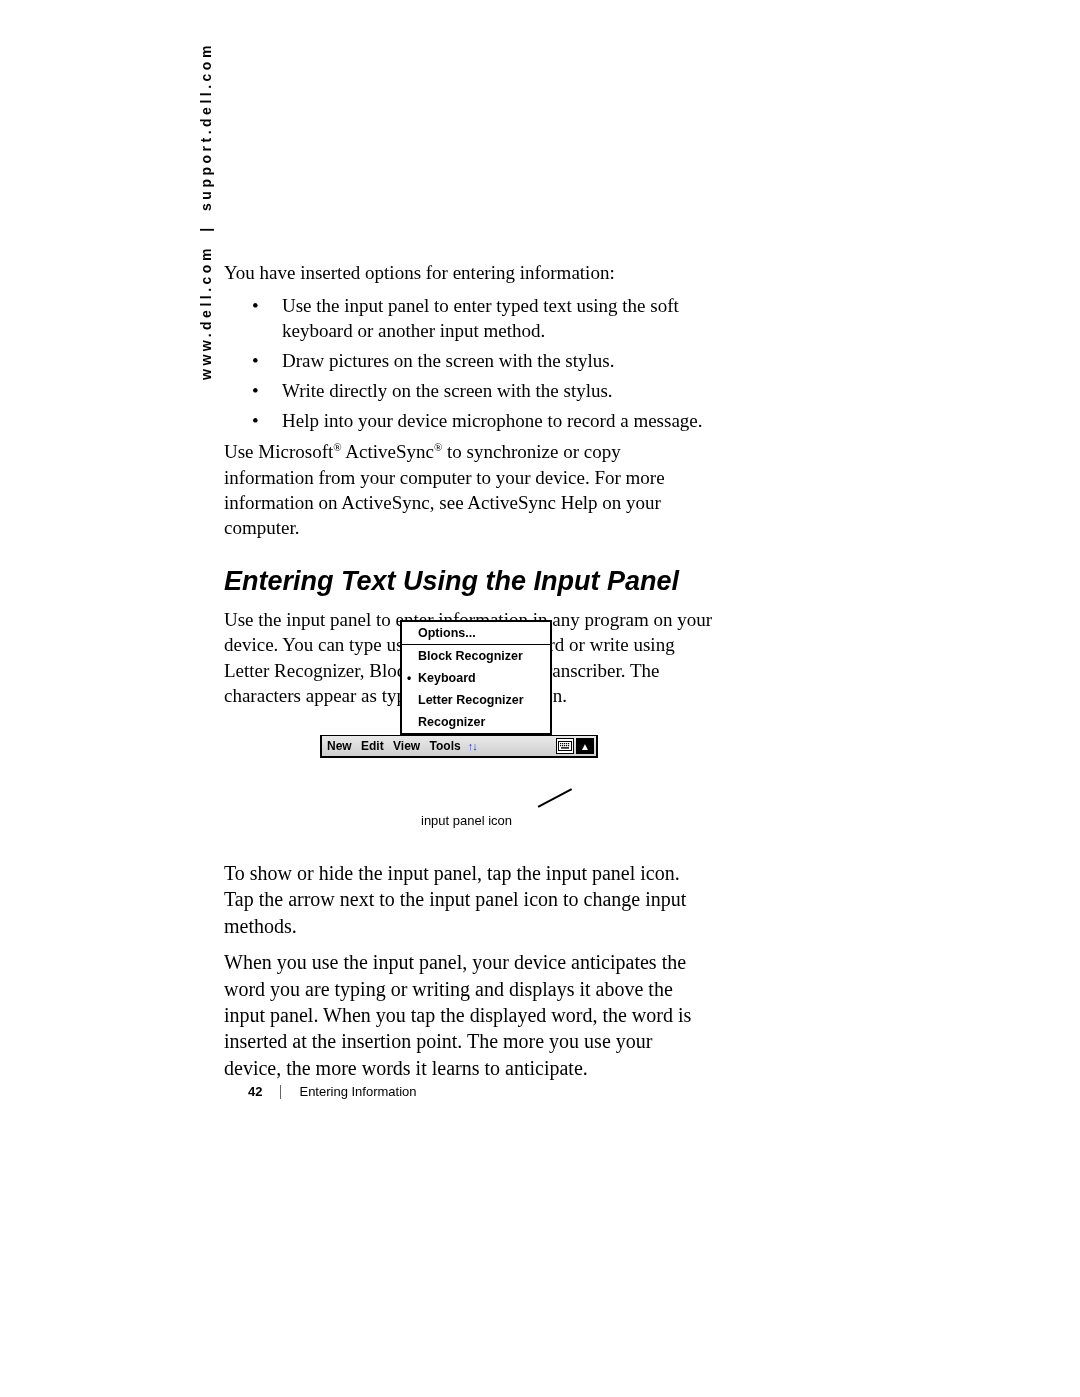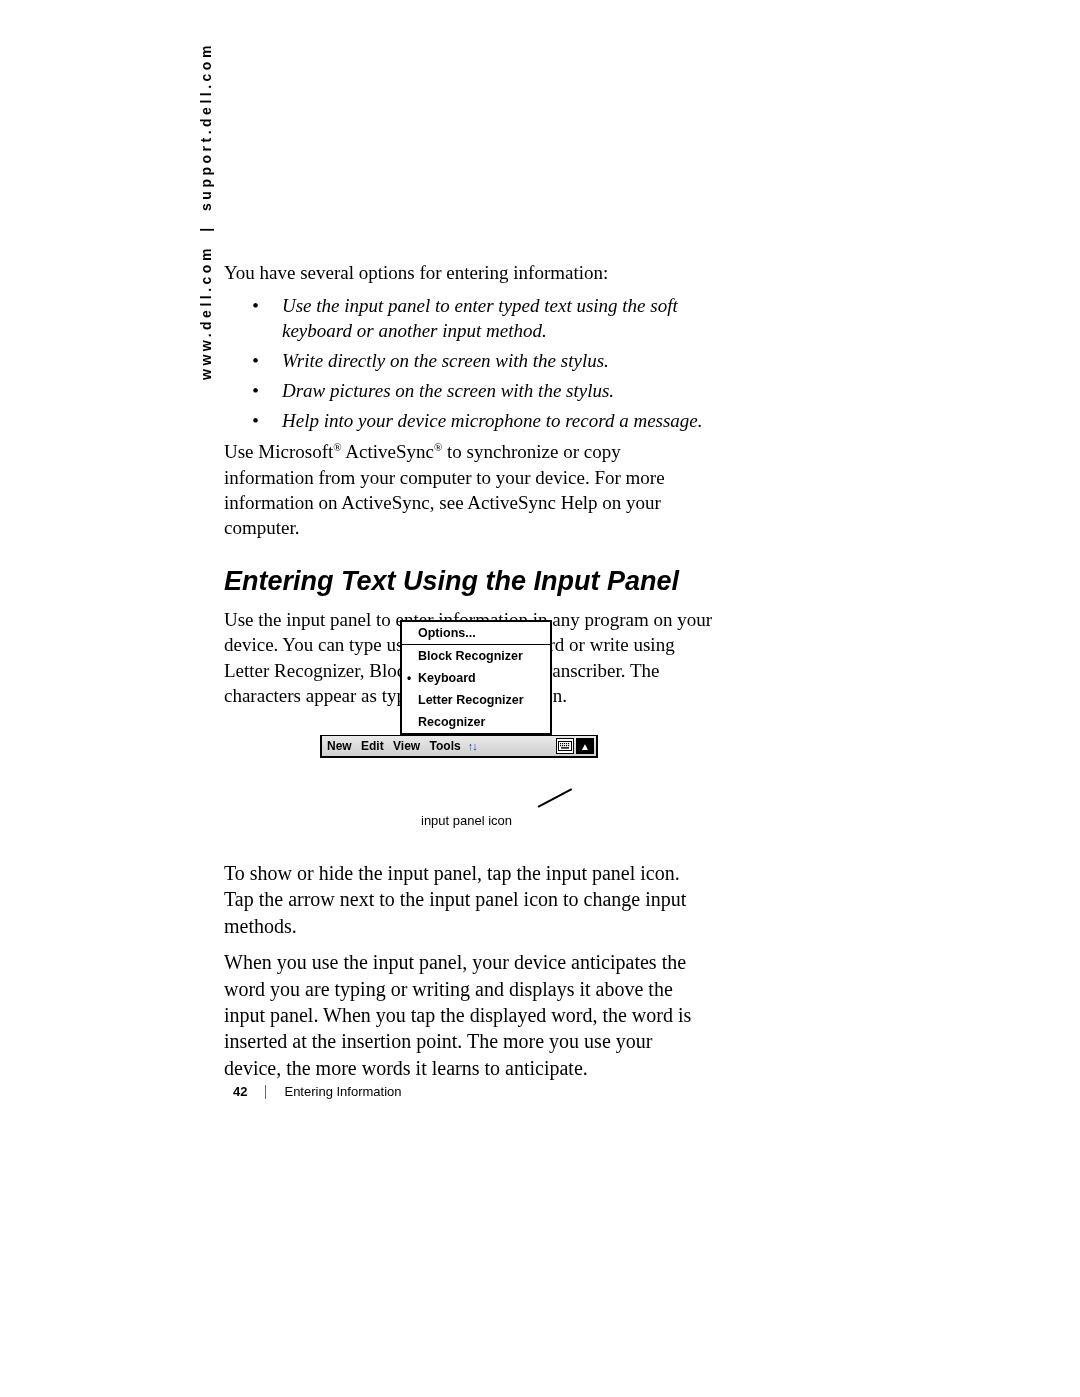--- a/index.html
+++ b/index.html
@@ -44,21 +44,20 @@
   }
   ul.bullets {
     margin: 4px 0 6px 0;
     padding: 0;
     list-style: none;
   }
   ul.bullets li {
     position: relative;
     padding-left: 58px;
     margin: 1px 0 5px 0;
-    font-style: italic;
   }
   ul.bullets li::before {
     content: "•";
     position: absolute;
     left: 28px;
     top: 0;
     font-size: 19px;
   }
   .reg-wrap { white-space: nowrap; }
   .registered {
@@ -166,21 +165,21 @@
     left: 224px;
     top: 860px;
     width: 490px;
     font-size: 20px;
     line-height: 1.32;
   }
   .content-lower p { margin: 0 0 10px 0; }
   .footer {
     position: absolute;
     bottom: 298px;
-    left: 233px;
+    left: 248px;
     font-family: Arial, Helvetica, sans-serif;
     font-size: 13px;
     display: flex;
     align-items: center;
     gap: 18px;
   }
   .footer .pnum { font-weight: bold; }
   .footer .divider-v {
     width: 1px;
     height: 14px;
@@ -192,25 +191,25 @@
 
 <div class="page">
 
   <div class="side-url">
     <span>www.dell.com</span>
     <span class="sep">|</span>
     <span>support.dell.com</span>
   </div>
 
   <div class="content">
-    <p>You have several options for entering information:</p>
+    <p>You have inserted options for entering information:</p>
     <ul class="bullets">
       <li>Use the input panel to enter typed text using the soft keyboard or another input method.</li>
+      <li>Draw pictures on the screen with the stylus.</li>
       <li>Write directly on the screen with the stylus.</li>
-      <li>Draw pictures on the screen with the stylus.</li>
       <li>Help into your device microphone to record a message.</li>
     </ul>
     <p>
       <span>Use Microsoft</span><span class="reg-wrap"><span class="registered">®</span></span><span> ActiveSync</span><span class="reg-wrap"><span class="registered">®</span></span><span> to synchronize or copy information from your computer to your device. For more information on ActiveSync, see ActiveSync Help on your computer.</span>
     </p>
     <h2 class="section">Entering Text Using the Input Panel</h2>
     <p>Use the input panel to enter information in any program on your device. You can type using the soft keyboard or write using Letter Recognizer, Block Recognizer, or Transcriber. The characters appear as typed text on the screen.</p>
   </div>
 
   <div class="figure-area">

